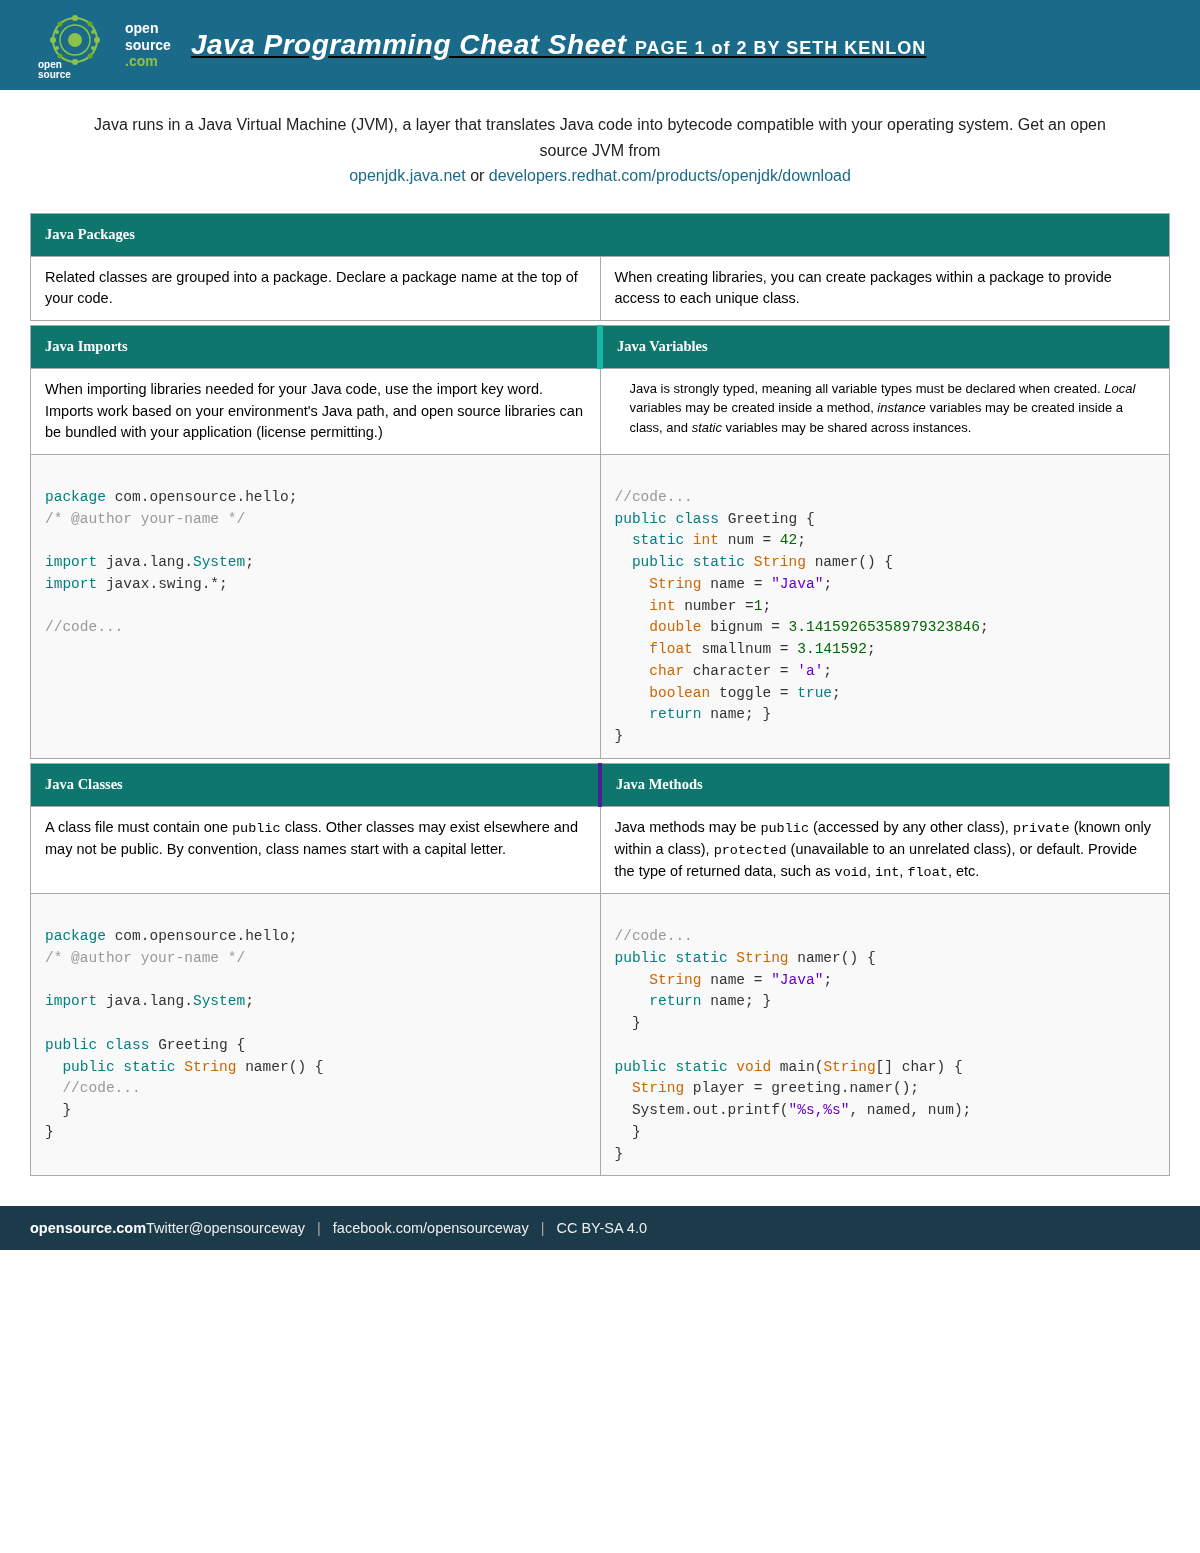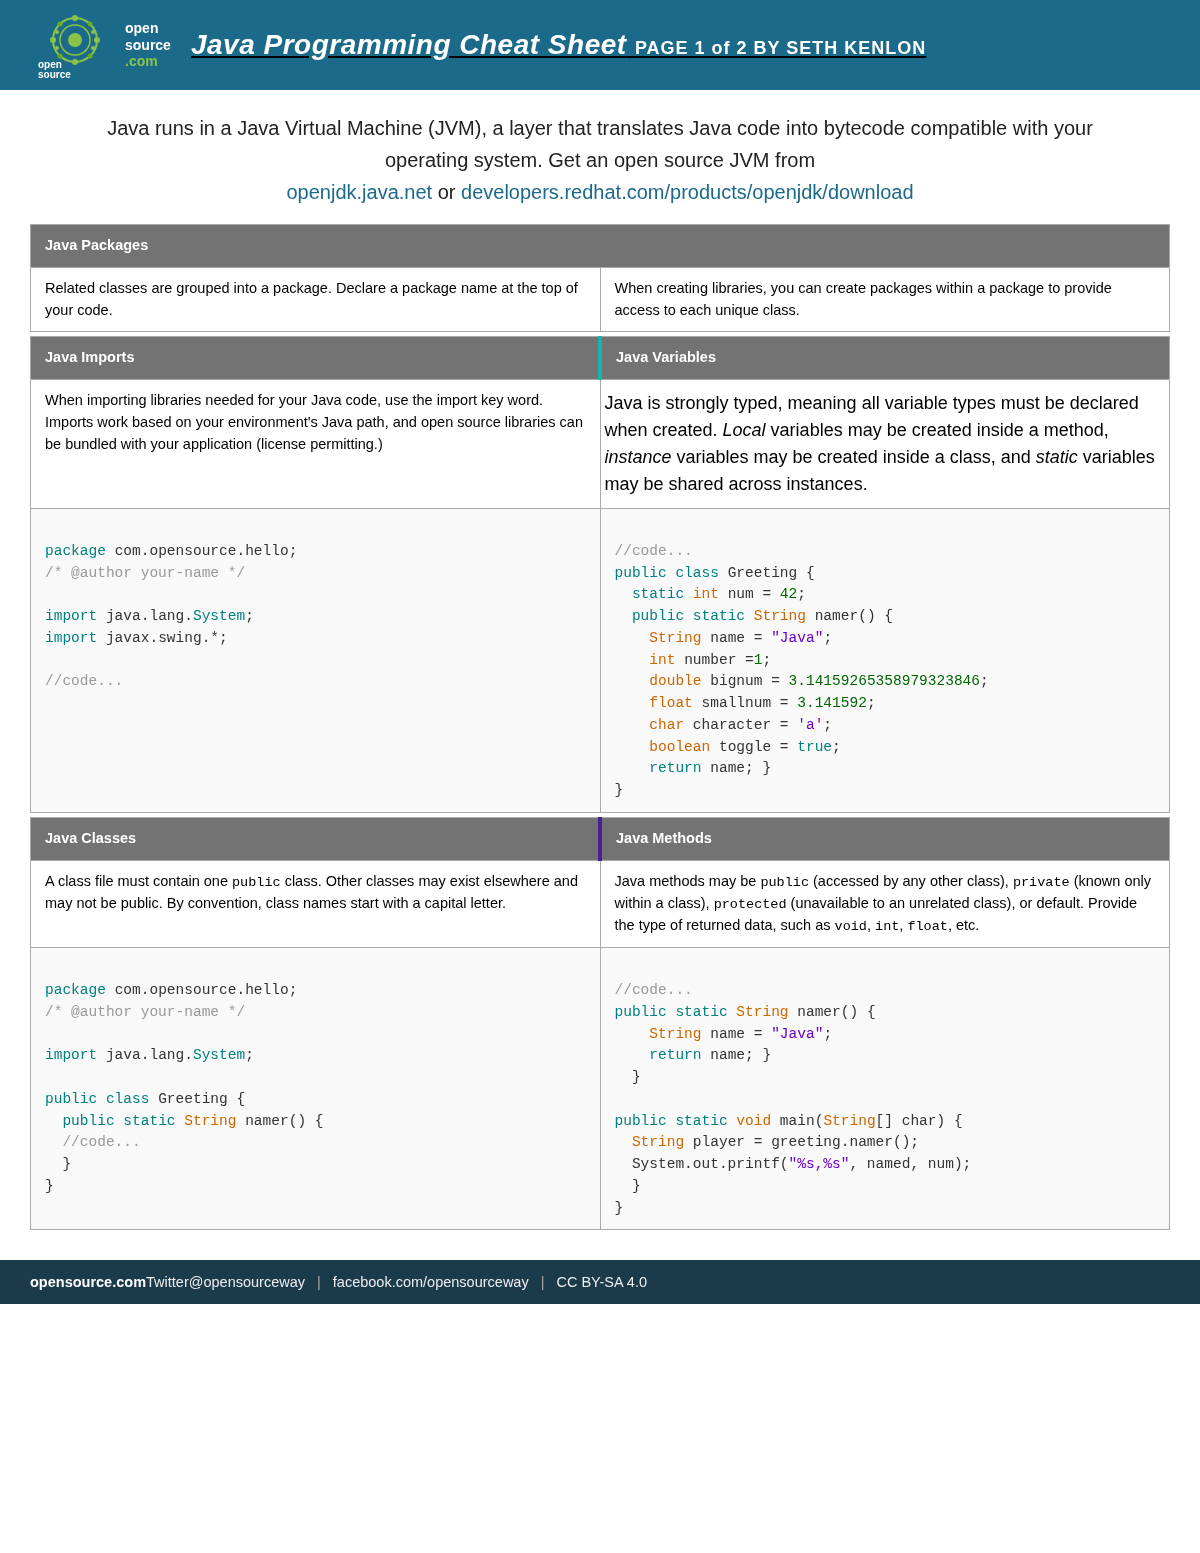--- a/index.html
+++ b/index.html
@@ -35,22 +35,22 @@
     }
     .header-title span.page-info {
       font-style: normal;
       font-size: 18px;
       font-weight: bold;
       letter-spacing: 1px;
     }
     
     .intro {
       text-align: center;
-      padding: 22px 80px 16px;
-      font-size: 20px;
+      padding: 22px 80px 24px;
+      font-size: 16px;
       line-height: 1.6;
       color: #222;
     }
     .intro a {
       color: #1b6a8a;
       text-decoration: none;
     }
     
     .main-content {
       padding: 0 30px 20px;
@@ -63,25 +63,26 @@
       border: 1.5px solid #aaa;
     }
     .cheat-table td {
       border: 1.5px solid #aaa;
       vertical-align: top;
       padding: 10px 14px;
       font-size: 14.5px;
       line-height: 1.5;
     }
     .section-header {
-      background: #737373;
+      background: #0f766e;
       color: #fff;
       font-weight: bold;
       font-size: 14.5px;
       padding: 6px 14px;
+      font-family: Liberation Serif, serif;
     }
     
     .code-cell {
       background: #f9f9f9;
       font-family: 'Courier New', monospace;
       font-size: 13px;
       line-height: 1.7;
       white-space: pre;
       color: #333;
     }
@@ -183,28 +184,28 @@
       <td style="width:50%;">When creating libraries, you can create packages within a package to provide access to each unique class.</td>
     </tr>
   </tbody>
     </table>
 
   <div style="height:4px;"></div>
 
   <table class="cheat-table">
     <tbody>
         <tr>
-      <td class="section-header" style="width:50%;border-right:4px solid #14b8a6;">Java Imports</td>
+      <td class="section-header" style="width:50%;border-right:6px solid #14b8a6;">Java Imports</td>
       <td class="section-header" style="width:50%;">Java Variables</td>
     </tr>
     <tr>
       <td style="width:50%;vertical-align:top;padding:10px 14px;font-size:14.5px;line-height:1.5;">
         <span>When importing libraries needed for your Java code, use the import key word. Imports work based on your environment's Java path, and open source libraries can be bundled with your application (license permitting.)</span>
       </td>
-      <td style="width:50%;vertical-align:top;padding:10px 4px;font-size:18px;line-height:1.5;">
+      <td style="width:50%;vertical-align:top;padding:10px 29px;font-size:13px;line-height:1.5;">
         Java is strongly typed, meaning all variable types must be declared when created. <em>Local</em> variables may be created inside a method, <em>instance</em> variables may be created inside a class, and <em>static</em> variables may be shared across instances.
       </td>
     </tr>
     <tr>
       <td class="code-cell" style="height:220px;">
 <span class="kw">package</span> <span class="plain">com.opensource.hello;</span>
 <span class="comment">/* @author your-name */</span>
 
 <span class="kw">import</span> <span class="plain">java.lang.</span><span class="kw">System</span><span class="plain">;</span>
 <span class="kw">import</span> <span class="plain">javax.swing.*;</span>

